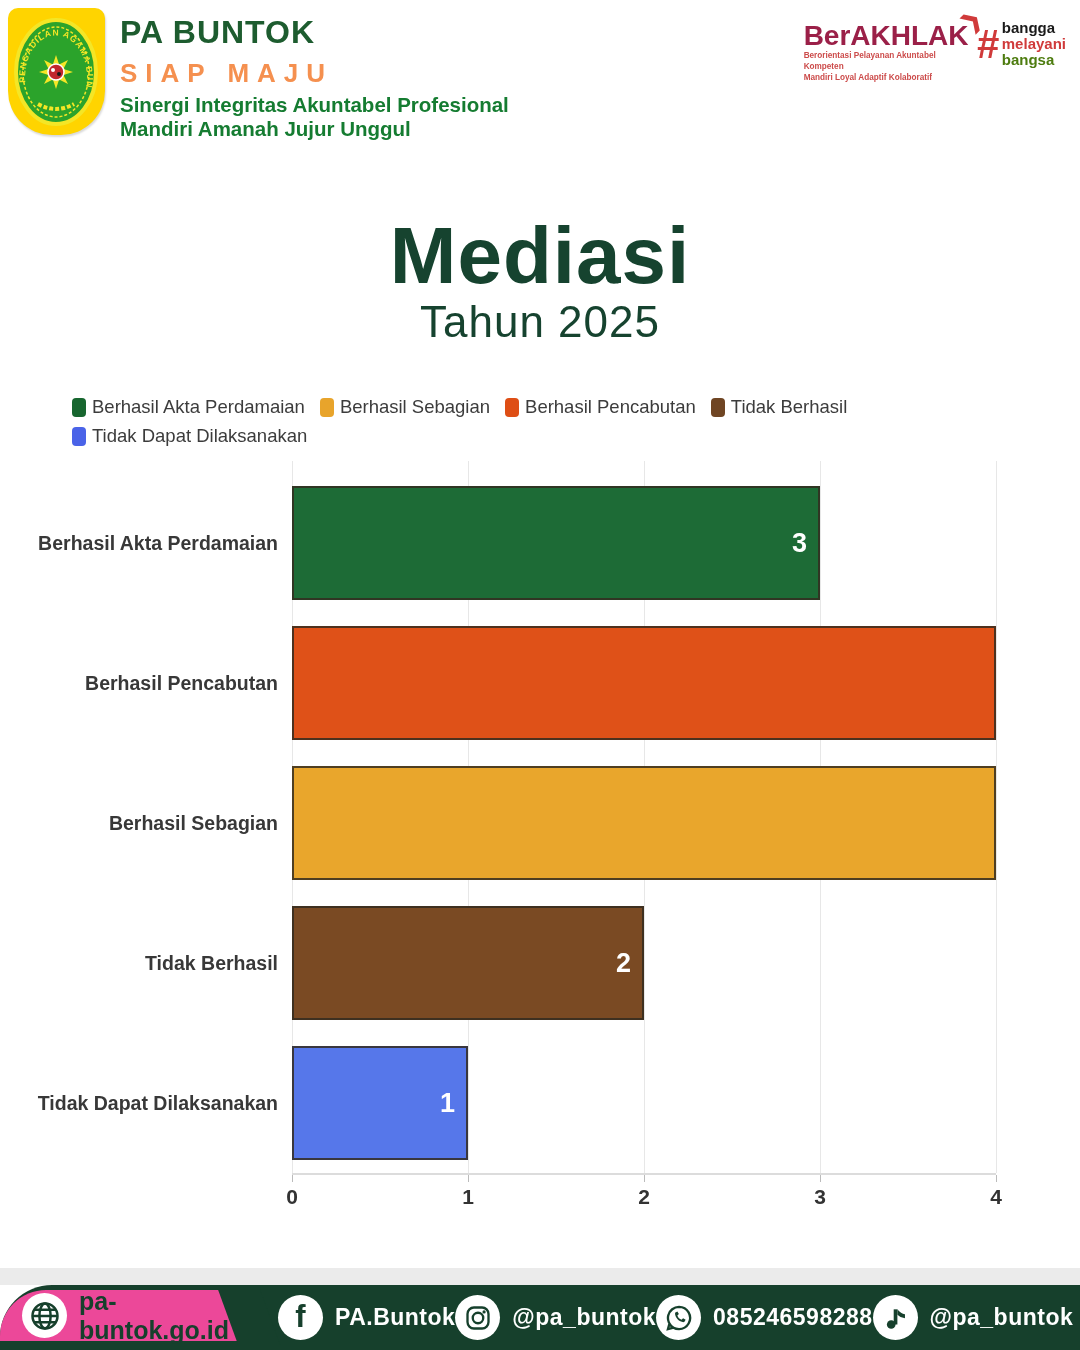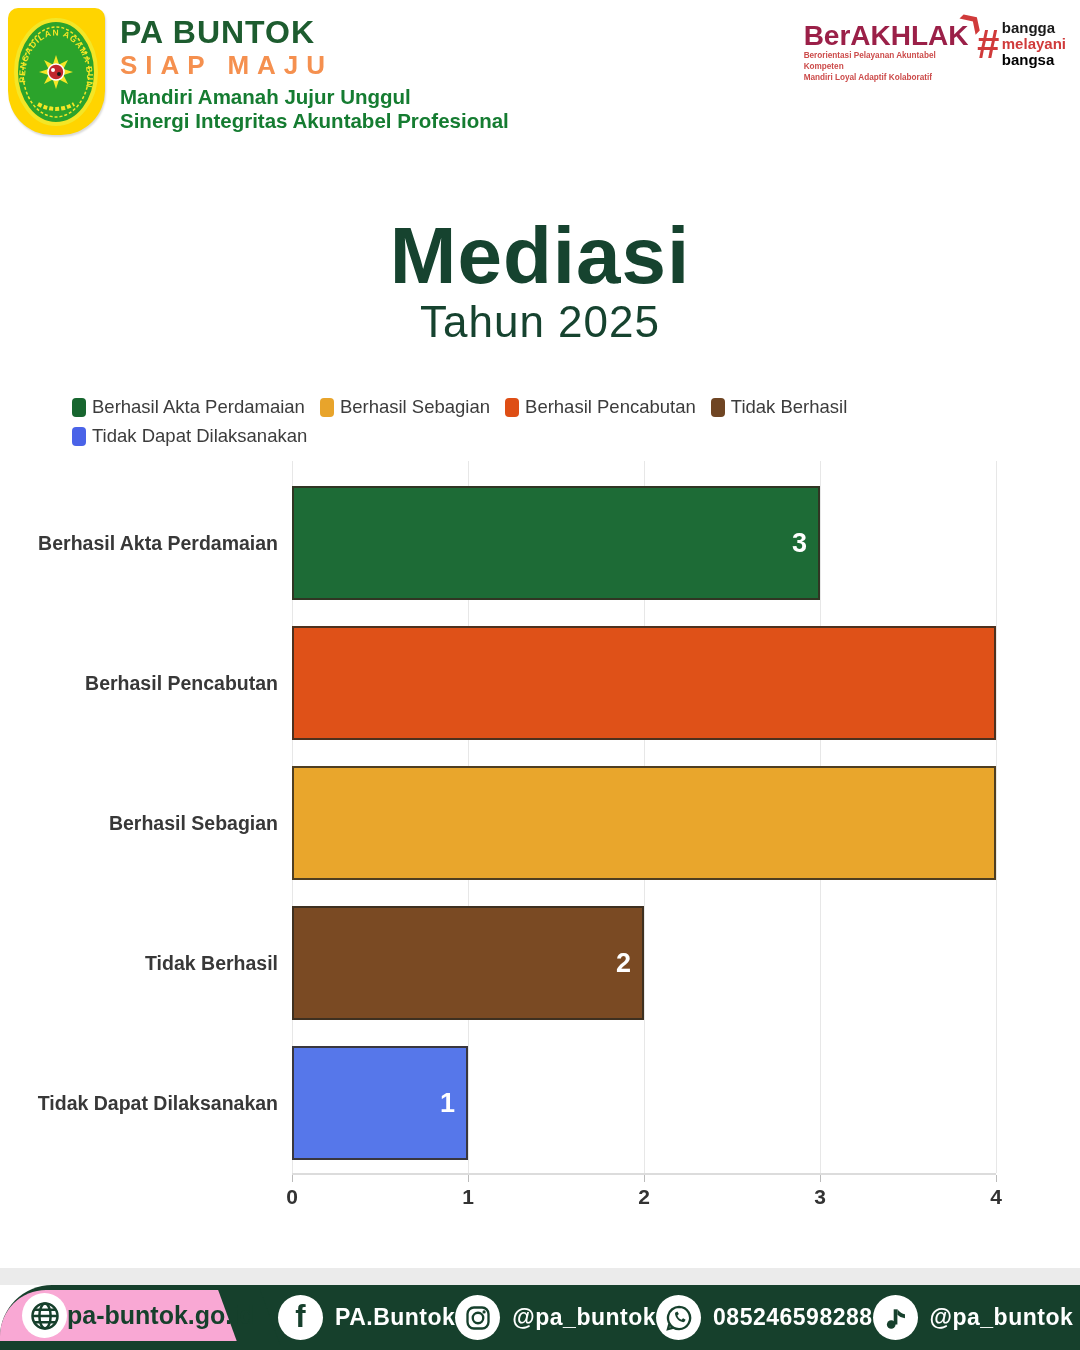--- a/index.html
+++ b/index.html
@@ -6,35 +6,35 @@
   .page{position:relative;width:1080px;height:1350px;background:#ffffff;overflow:hidden;
         font-family:"Liberation Sans", sans-serif;}
 
   
   .header{position:relative;height:150px;}
   .badge{position:absolute;left:8px;top:8px;width:97px;height:127px;background:#ffd400;
          border-radius:10px 10px 44px 44px;box-shadow:1px 2px 2px rgba(0,0,0,.15);}
   .badge svg{position:absolute;left:4px;top:8px;}
   .header-text{position:absolute;left:120px;top:16px;line-height:1;}
   .agency{font-size:32px;font-weight:800;color:#1d5c2f;letter-spacing:1px;}
-  .slogan{font-size:26px;font-weight:800;color:#f5904f;letter-spacing:8px;margin-top:4px;}
+  .slogan{font-size:26px;font-weight:800;color:#f5904f;letter-spacing:8px;margin-top:12px;}
   .tagline{font-size:20.5px;font-weight:700;color:#157c31;margin-top:7px;line-height:1.18;}
 
   .berakhlak{position:absolute;right:14px;top:22px;display:flex;gap:8px;align-items:flex-start;}
   .ba-left{text-align:left;}
   .ba-title{font-size:28px;font-weight:800;color:#9b2048;position:relative;line-height:1;}
   .ba-title .chev{position:absolute;right:-12px;top:-12px;font-size:22px;font-weight:800;
                   color:#d03a3a;transform:rotate(-45deg);}
   .ba-sub{font-size:8.2px;font-weight:700;color:#cc4b4a;margin-top:0;line-height:1.35;width:150px;}
   .ba-right{display:flex;align-items:center;gap:3px;margin-top:-2px;}
   .ba-hash{font-size:40px;font-weight:800;color:#d03a3a;font-style:italic;line-height:.9;}
   .ba-words{font-size:15px;font-weight:800;line-height:1.05;}
   .ba-words .w1{color:#1a1a1a;}
   .ba-words .w2{color:#d03a3a;}
-  .ba-words .w3{color:#000000;}
+  .ba-words .w3{color:#4d7c0f;}
 
   
   .title-block{text-align:center;margin-top:66px;line-height:1;color:#16432f;}
   .title-main{font-size:80px;font-weight:800;letter-spacing:1px;}
   .title-sub{font-size:44px;font-weight:400;margin-top:4px;letter-spacing:1px;}
 
   
   .legend{margin:52px 0 0 72px;width:900px;display:flex;flex-wrap:wrap;
           column-gap:15px;row-gap:7px;}
   .legend-item{display:flex;align-items:center;gap:6px;font-size:18.5px;color:#3c3c3c;}
@@ -54,22 +54,22 @@
   .bar .value-label{color:#ffffff;font-size:27px;font-weight:800;margin-right:11px;}
   .axis{position:relative;margin-left:292px;width:704px;height:42px;border-top:2px solid #dcdcdc;}
   .axis .tick{position:absolute;top:0;width:1px;height:7px;background:#bbbbbb;}
   .axis .tick-num{position:absolute;top:10px;transform:translateX(-50%);font-size:21px;
                   font-weight:700;color:#333333;}
 
   
   .footer-area{position:absolute;left:0;right:0;bottom:0;}
   .pre-footer-strip{height:17px;background:#ebebeb;}
   .footer{position:relative;height:65px;background:#16402c;border-top-left-radius:52px;}
-  .site-tag{position:absolute;left:0;top:5px;height:51px;width:256px;background:#f9a8d4;
-            border-top-left-radius:46px;display:flex;align-items:center;
+  .site-tag{position:absolute;left:0;top:5px;height:51px;width:256px;background:#ec4899;
+            border-top-left-radius:46px;display:flex;align-items:center;gap:12px;
             padding-left:22px;box-sizing:border-box;}
   .site-tag .slant{position:absolute;right:-14px;top:-1px;width:42px;height:110%;
                    background:#16402c;transform:skewX(20deg);}
   .site-label{font-size:25px;font-weight:800;color:#16402c;position:relative;z-index:2;}
   .icon-circle{width:45px;height:45px;border-radius:50%;background:#ffffff;display:flex;
                align-items:center;justify-content:center;flex:0 0 auto;position:relative;z-index:2;}
   .socials{position:absolute;left:262px;right:10px;top:0;bottom:0;display:flex;
            align-items:center;justify-content:space-between;padding:0 16px;}
   .social-item{display:flex;align-items:center;gap:12px;}
   .social-label{font-size:23px;font-weight:800;color:#ffffff;letter-spacing:.5px;}
@@ -95,22 +95,22 @@
         <circle cx="44" cy="56" r="8" fill="#c1272d" stroke="#ffffff" stroke-width="1.5"></circle>
         <circle cx="41" cy="54" r="2" fill="#ffffff"></circle>
         <circle cx="47" cy="58" r="2" fill="#1a1a1a"></circle>
         <path d="M 26 88 Q 44 98 62 88" fill="none" stroke="#f4e626" stroke-width="4" stroke-dasharray="4 2"></path>
       </svg>
     </div>
     <div class="header-text">
       <div class="agency">PA BUNTOK</div>
       <div class="slogan">SIAP MAJU</div>
       <div class="tagline">
+        <div>Sinergi  Integritas Akuntabel Profesional</div>
         <div>Mandiri Amanah Jujur Unggul</div>
-        <div>Sinergi  Integritas Akuntabel Profesional</div>
       </div>
     </div>
     <div class="berakhlak">
       <div class="ba-left">
         <div class="ba-title"><span>BerAKHLAK</span><span class="chev">❯</span></div>
         <div class="ba-sub">
           <div>Berorientasi Pelayanan Akuntabel Kompeten</div>
           <div>Mandiri Loyal Adaptif Kolaboratif</div>
         </div>
       </div>

